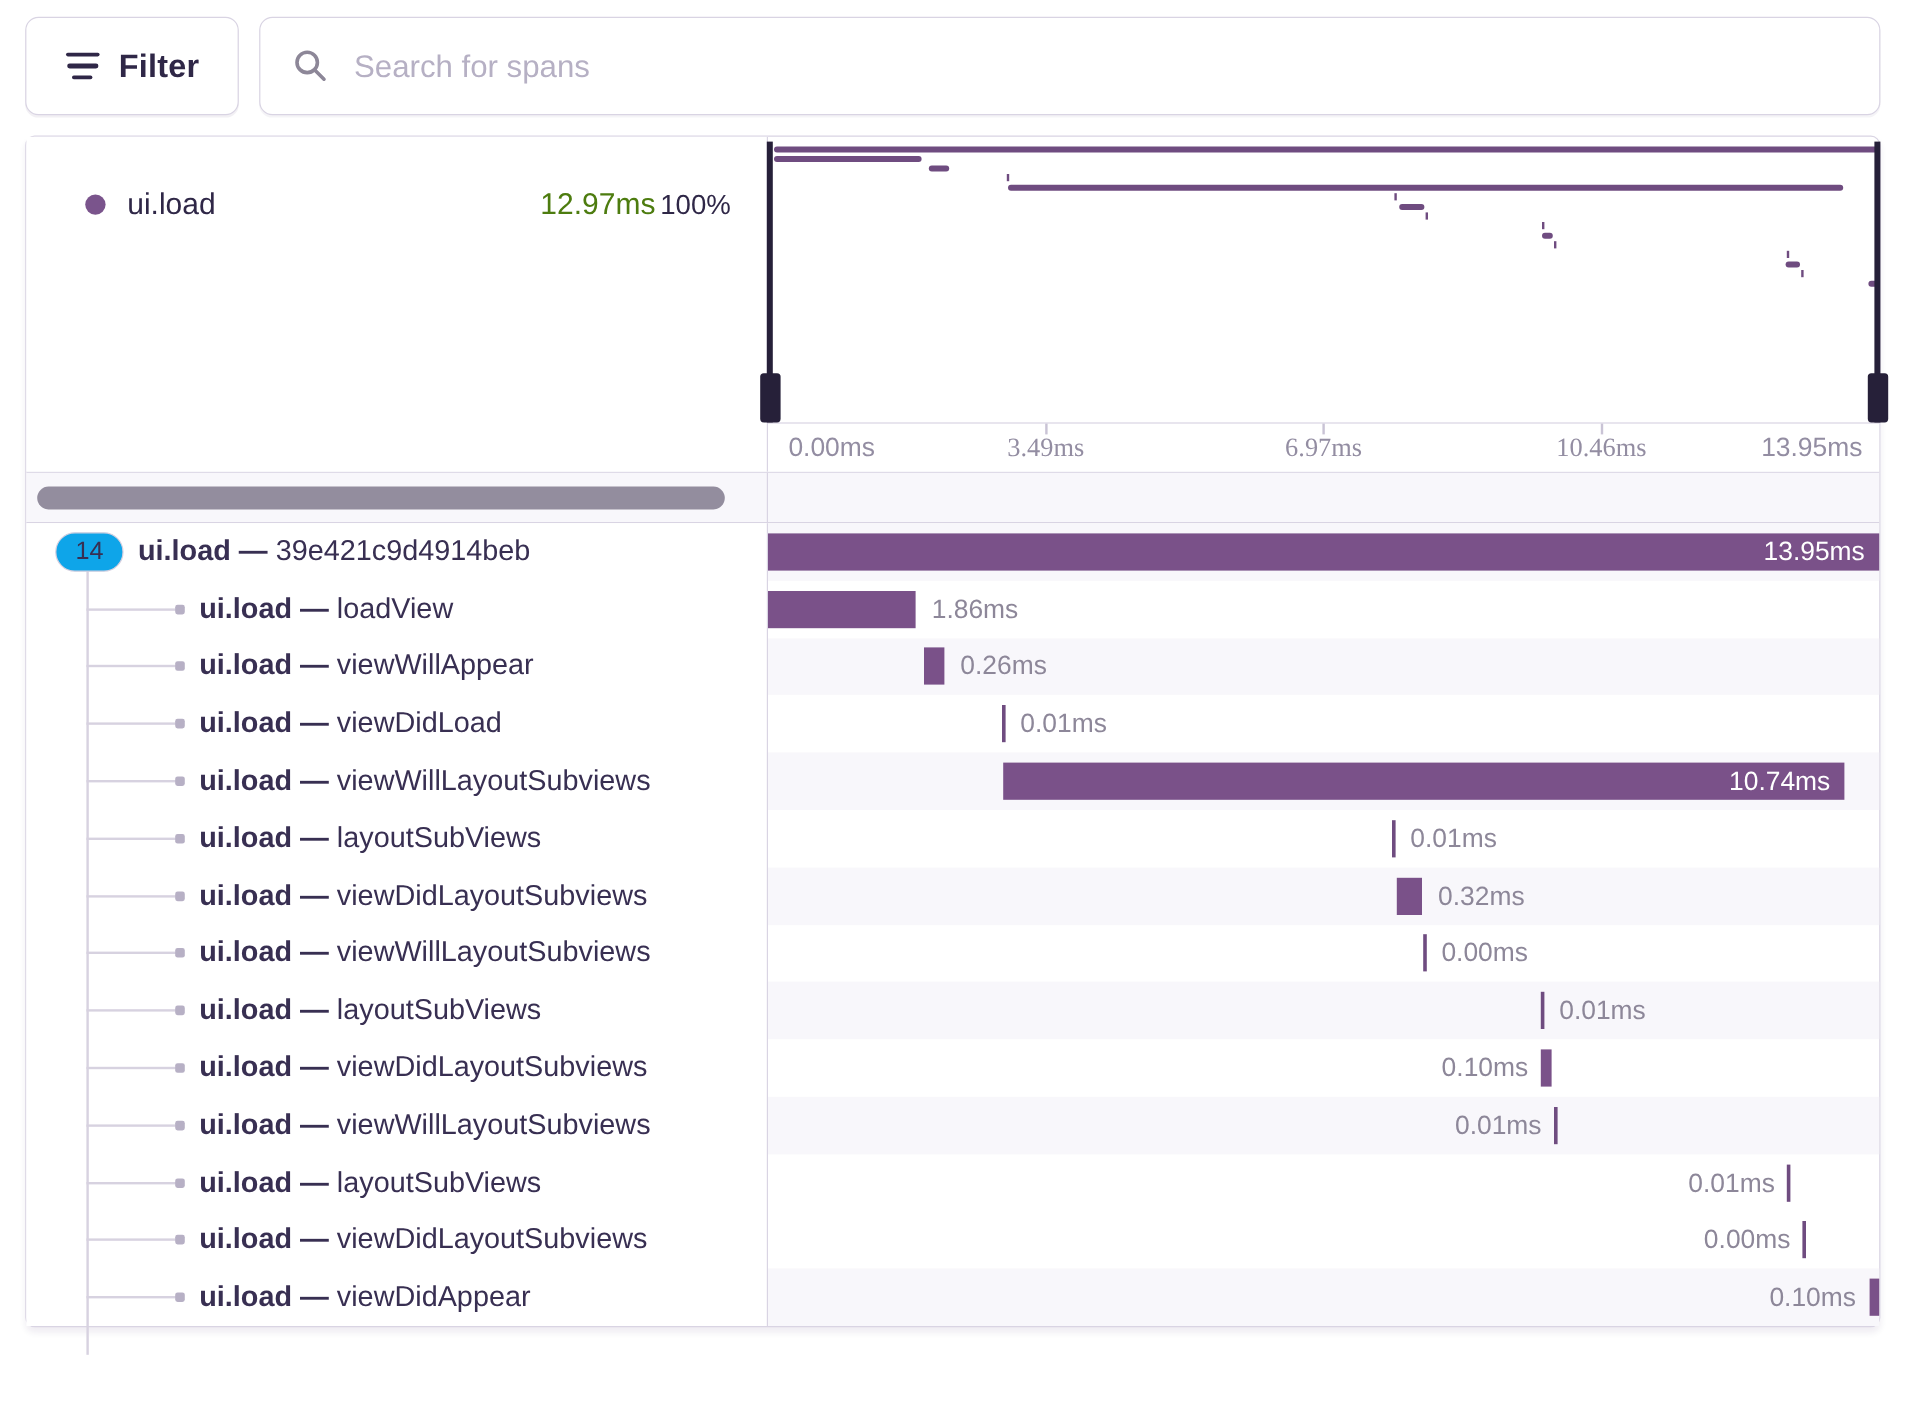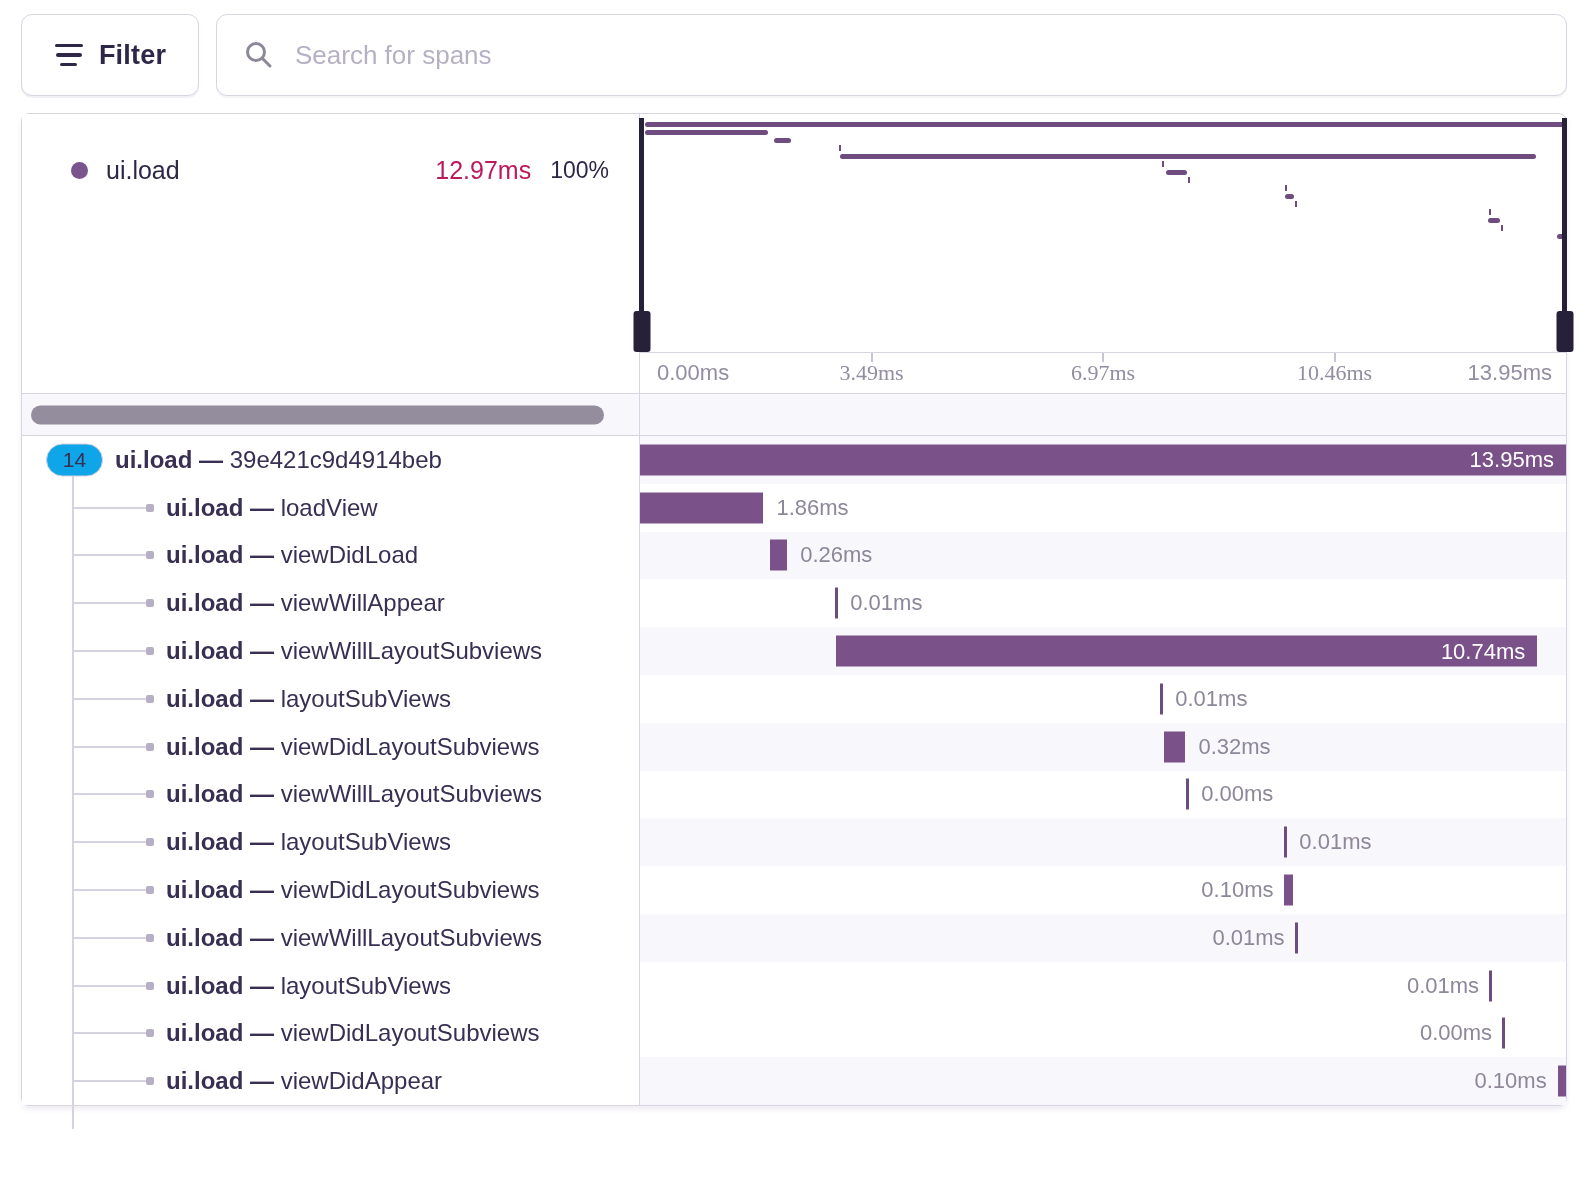--- a/index.html
+++ b/index.html
@@ -34,21 +34,21 @@
   .panel{
     position:absolute;left:21px;top:113px;width:1546px;box-sizing:border-box;
     border:1.5px solid #d9d4e3;border-radius:8px;background:#fff;
     box-shadow:0 4px 5px rgba(45,0,85,0.07);
   }
   .hdr{display:flex;height:279px;}
   .hdr-left{width:618px;box-sizing:border-box;border-right:1.5px solid #d9d4e3;background:#fff;}
   .legend-row{display:flex;align-items:center;margin:42px 30px 0 49px;}
   .legend-dot{width:17px;height:17px;border-radius:50%;background:#7a548c;flex:0 0 auto;}
   .legend-op{font-size:25px;color:#2f2747;margin-left:18px;flex:1;}
-  .legend-dur{font-size:25px;color:#be185d;margin-right:19px;}
+  .legend-dur{font-size:25px;color:#4d7c0f;margin-right:4px;}
   .legend-pct{font-size:23px;color:#2f2747;font-weight:500;}
   .hdr-right{flex:1;display:flex;flex-direction:column;position:relative;}
   .minimap{position:relative;height:239px;overflow:visible;}
   .mini-bars{position:absolute;left:5px;right:1px;top:0;bottom:0;}
   .mini-bar{position:absolute;height:5px;border-radius:2.5px;background:#6f4c80;}
   .mini-tick{position:absolute;width:2px;height:6px;background:#6f4c80;}
   .mm-handle{position:absolute;top:4px;bottom:0;width:5px;background:#262039;z-index:3;}
   .mm-handle.left{left:-1px;}
   .mm-handle.right{right:-1px;}
   .mm-grip{position:absolute;bottom:0;width:17px;height:41px;background:#262039;border-radius:3px;left:50%;transform:translateX(-50%);}
@@ -175,26 +175,26 @@
           <span class="tlabel"><span class="op">ui.load</span><span class="dash"> — </span><span class="nm">39e421c9d4914beb</span></span>
         </div>
         <div class="trow child">
           <span class="branch"></span>
           <span class="branch-dot"></span>
           <span class="tlabel"><span class="op">ui.load</span><span class="dash"> — </span><span class="nm">loadView</span></span>
         </div>
         <div class="trow child">
           <span class="branch"></span>
           <span class="branch-dot"></span>
+          <span class="tlabel"><span class="op">ui.load</span><span class="dash"> — </span><span class="nm">viewWillAppear</span></span>
+        </div>
+        <div class="trow child">
+          <span class="branch"></span>
+          <span class="branch-dot"></span>
           <span class="tlabel"><span class="op">ui.load</span><span class="dash"> — </span><span class="nm">viewDidLoad</span></span>
-        </div>
-        <div class="trow child">
-          <span class="branch"></span>
-          <span class="branch-dot"></span>
-          <span class="tlabel"><span class="op">ui.load</span><span class="dash"> — </span><span class="nm">viewWillAppear</span></span>
         </div>
         <div class="trow child">
           <span class="branch"></span>
           <span class="branch-dot"></span>
           <span class="tlabel"><span class="op">ui.load</span><span class="dash"> — </span><span class="nm">viewWillLayoutSubviews</span></span>
         </div>
         <div class="trow child">
           <span class="branch"></span>
           <span class="branch-dot"></span>
           <span class="tlabel"><span class="op">ui.load</span><span class="dash"> — </span><span class="nm">layoutSubViews</span></span>

